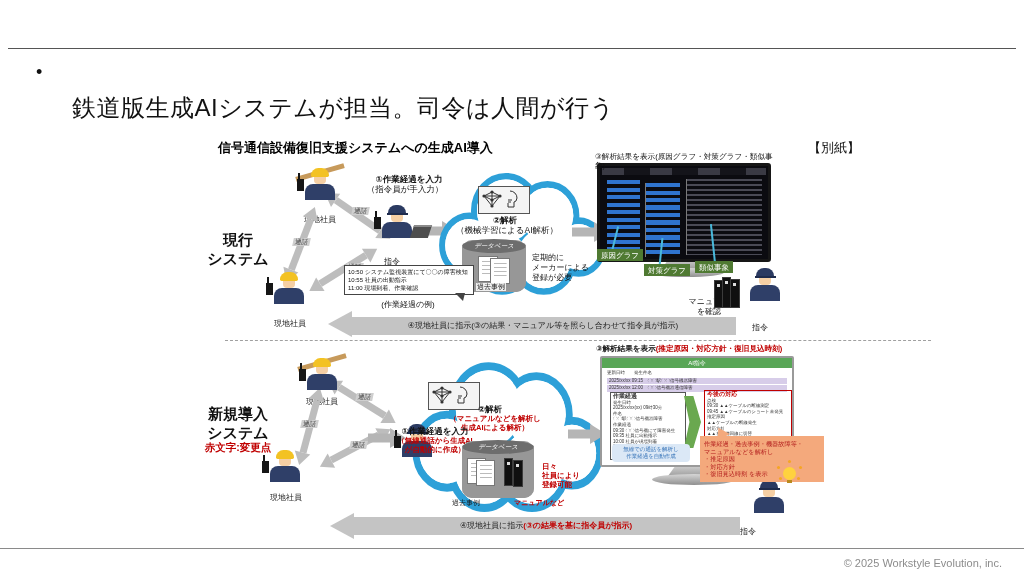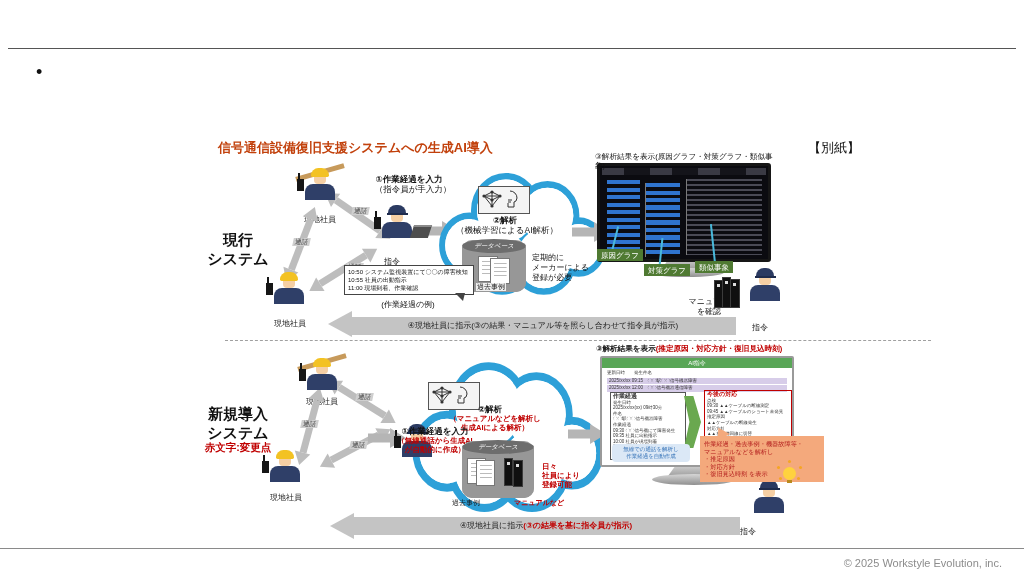--- a/index.html
+++ b/index.html
@@ -10,21 +10,21 @@
   .ctr{text-align:center;}
   .bold{font-weight:bold;}
   .red{color:#c00000;}
   
   .title{left:22px;top:8px;font-size:19px;font-weight:bold;letter-spacing:.5px;}
   .title-rule{left:8px;top:48px;width:1008px;border-top:1.5px solid #555;}
   .bullet-dot{left:36px;top:62px;font-size:18px;}
   .bullet-l1{left:72px;top:58px;font-size:24px;letter-spacing:.5px;}
   .bullet-l2{left:72px;top:92px;font-size:24px;letter-spacing:.5px;}
   
-  .diag-heading{left:218px;top:139px;font-size:13px;font-weight:bold;color:#c2410c;text-align:right;}
+  .diag-heading{left:218px;top:139px;font-size:13px;font-weight:bold;color:#000000;text-align:right;}
   .attach{left:808px;top:139px;font-size:13px;font-weight:normal;}
   .sys-label{font-size:15px;font-weight:bold;line-height:19px;}
   .small-label{font-size:8px;color:#222;}
   .step-text{font-size:8.5px;line-height:10px;}
   .note-sm{font-size:8px;line-height:10px;}
   .dbl-arrow{position:absolute;height:7px;background:#bdbdbd;}
   .dbl-arrow::before{content:"";position:absolute;left:-13px;top:-4.5px;border:8px solid transparent;border-right:13px solid #bdbdbd;border-left:0;}
   .dbl-arrow::after{content:"";position:absolute;right:-13px;top:-4.5px;border:8px solid transparent;border-left:13px solid #bdbdbd;border-right:0;}
   .call-tag{position:absolute;background:#cfcfcf;color:#3a3a3a;font-size:6.5px;line-height:8px;padding:0 2px;transform:skewX(-12deg);z-index:4;}
   .fat-right{position:absolute;background:#b5b5b5;clip-path:polygon(0 28%,58% 28%,58% 0,100% 50%,58% 100%,58% 72%,0 72%);}
@@ -90,20 +90,21 @@
   .footer-url{position:absolute;left:28px;top:6px;font-size:12.5px;color:#111;text-decoration:none;}
   .footer-copy{position:absolute;right:22px;top:8px;font-size:11px;color:#8c8c8c;}
 </style>
 </head>
 <body>
 
 <div class="slide">
 
   <div class="abs title-rule"></div>
   <div class="abs bullet-dot">•</div>
+  <div class="abs bullet-l2">鉄道版生成AIシステムが担当。司令は人間が行う</div>
 
   <div class="abs diag-heading">信号通信設備復旧支援システムへの生成AI導入</div>
   <div class="abs attach">【別紙】</div>
 
   <div class="abs sys-label ctr pre" style="left:200px;top:230px;width:76px;">現行
 システム</div>
 
   <div class="person" style="left:303px;top:168px;">
     <div class="p-beam"></div>
     <div class="p-helmet"></div>
@@ -135,21 +136,21 @@
   <div class="abs small-label ctr" style="left:372px;top:256px;width:40px;">指令</div>
 
   <div class="dbl-arrow" style="left:274px;top:241px;width:54px;transform:rotate(111deg);"></div>
   <div class="dbl-arrow" style="left:331px;top:212px;width:54px;transform:rotate(35deg);"></div>
   <div class="dbl-arrow" style="left:316px;top:266px;width:54px;transform:rotate(-32deg);"></div>
   <div class="call-tag" style="left:293px;top:238px;">通話</div>
   <div class="call-tag" style="left:352px;top:207px;">通話</div>
   <div class="call-tag" style="left:346px;top:263px;">通話</div>
 
   <div class="abs step-text ctr bold" style="left:362px;top:174px;width:94px;z-index:4;">①作業経過を入力</div>
-  <div class="abs step-text ctr" style="left:366px;top:184px;width:94px;z-index:4;">（指令員が手入力）</div>
+  <div class="abs step-text ctr" style="left:358px;top:184px;width:94px;z-index:4;">（指令員が手入力）</div>
   <div class="logbox pre">10:50 システム監視装置にて〇〇の障害検知
 10:55 社員の出動指示
 11:00 現場到着、作業確認</div>
   <div class="abs note-sm ctr" style="left:358px;top:300px;width:100px;">(作業経過の例)</div>
 
   <div class="fat-right" style="left:420px;top:221px;width:38px;height:20px;z-index:0;"></div>
   <div class="fat-right" style="left:572px;top:222px;width:38px;height:20px;z-index:2;"></div>
 
   <div class="abs cloud" style="left:430px;top:163px;width:182px;height:140px;z-index:1;">
     <svg viewBox="0 0 240 170" preserveAspectRatio="none">

